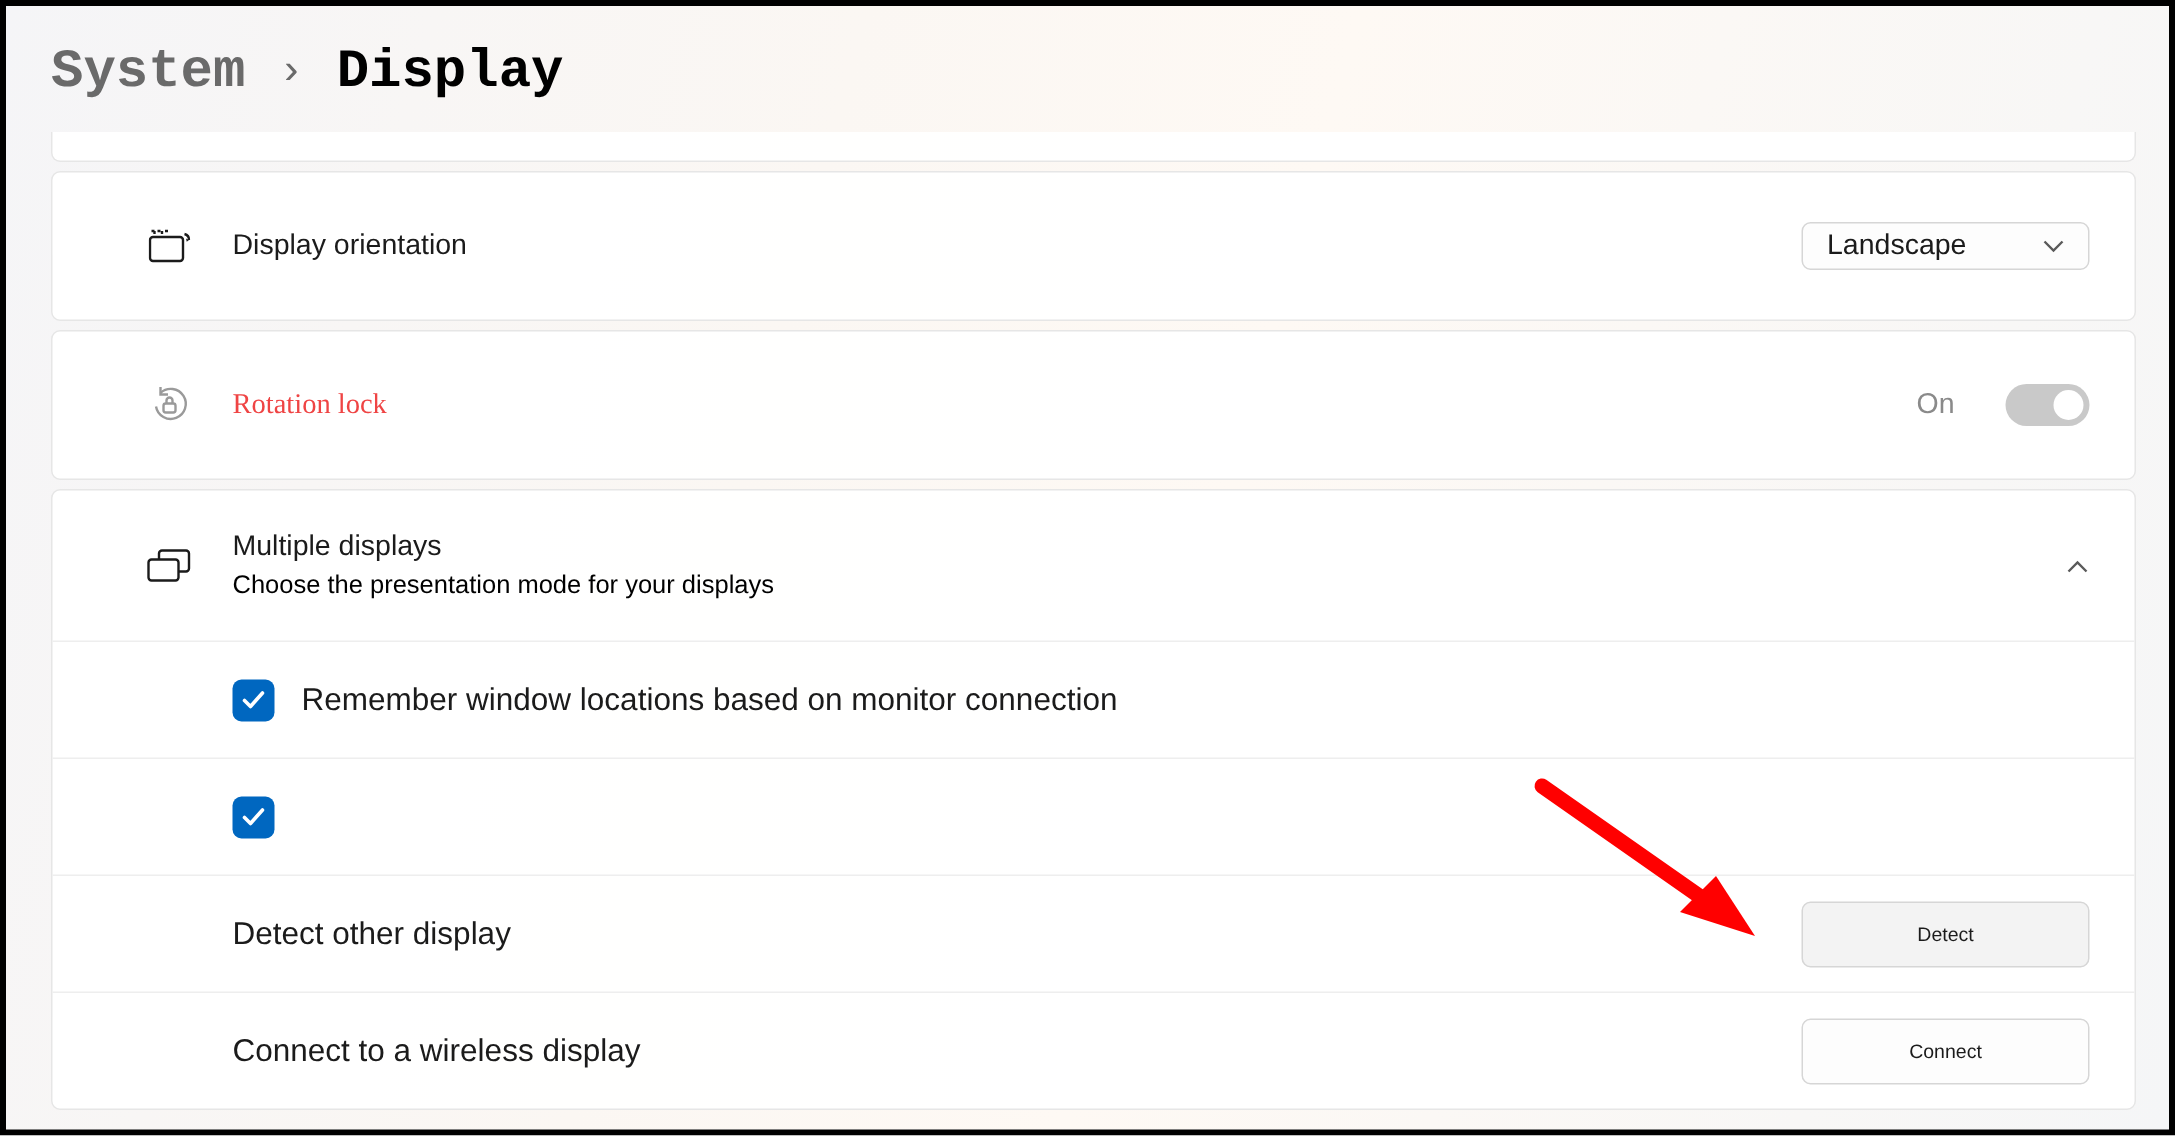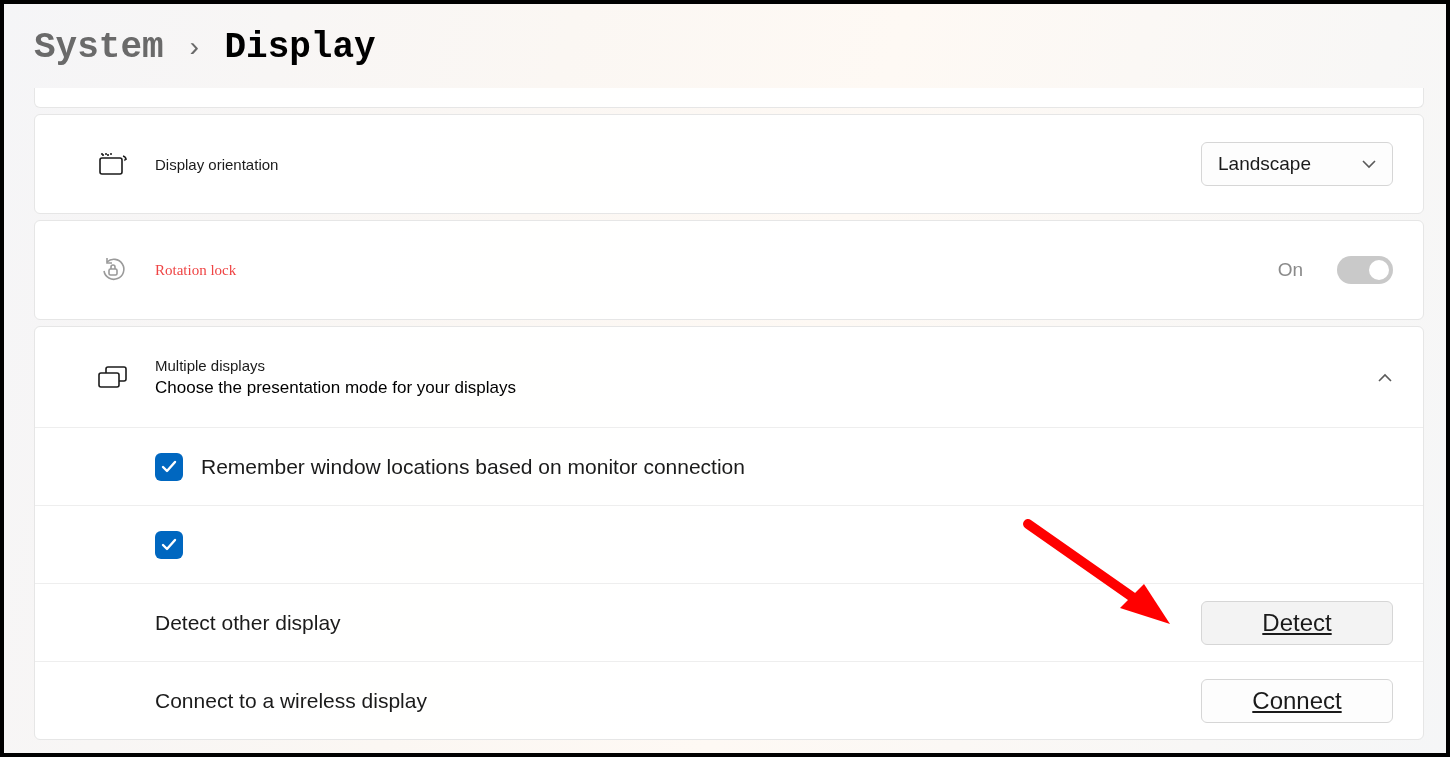--- a/index.html
+++ b/index.html
@@ -54,44 +54,43 @@
   .row.header {
     min-height: 100px;
   }
   .icon-slot {
     position: absolute;
     left: 62px;
     width: 32px; height: 32px;
     display:flex; align-items:center; justify-content:center;
   }
   .label-block { margin-left: 58px; flex: 1; }
-  .title { font-size: 15px; color:#1b1b1b; }
+  .title { font-size: 19px; color:#1b1b1b; }
   .subtitle { font-size: 17px; color:#000000; margin-top: 4px; }
   .muted .title, .muted .icon-slot { color:#ef4444;font-family:Liberation Serif, serif; }
   .spacer { flex: 1; }
   .select {
     display:flex; align-items:center; justify-content:space-between;
-    min-width: 192px; height: 44px;
+    min-width: 192px; height: 32px;
     padding: 0 16px;
     border: 1px solid #d6d6d6;
     border-radius: 6px;
     background: #fdfdfd;
     font-size: 19px;
   }
   .select .chev-down { font-size: 14px; color:#5a5a5a; margin-left: 20px;}
   .btn {
     min-width: 192px; height: 44px;
     padding: 0 24px;
     border: 1px solid #d6d6d6;
     border-radius: 6px;
     background: #fdfdfd;
-    font-size: 24px;
+    font-size: 13px;
     display:flex; align-items:center; justify-content:center;
     cursor:pointer;
-    text-decoration:underline;
   }
   .btn.detect { background:#f3f3f3; }
   .toggle-wrap { display:flex; align-items:center; gap: 34px; }
   .toggle-label { font-size: 19px; color:#8a8a8a; }
   .toggle {
     width: 56px; height: 28px;
     border-radius: 14px;
     background: #c9c9c9;
     position: relative;
   }

